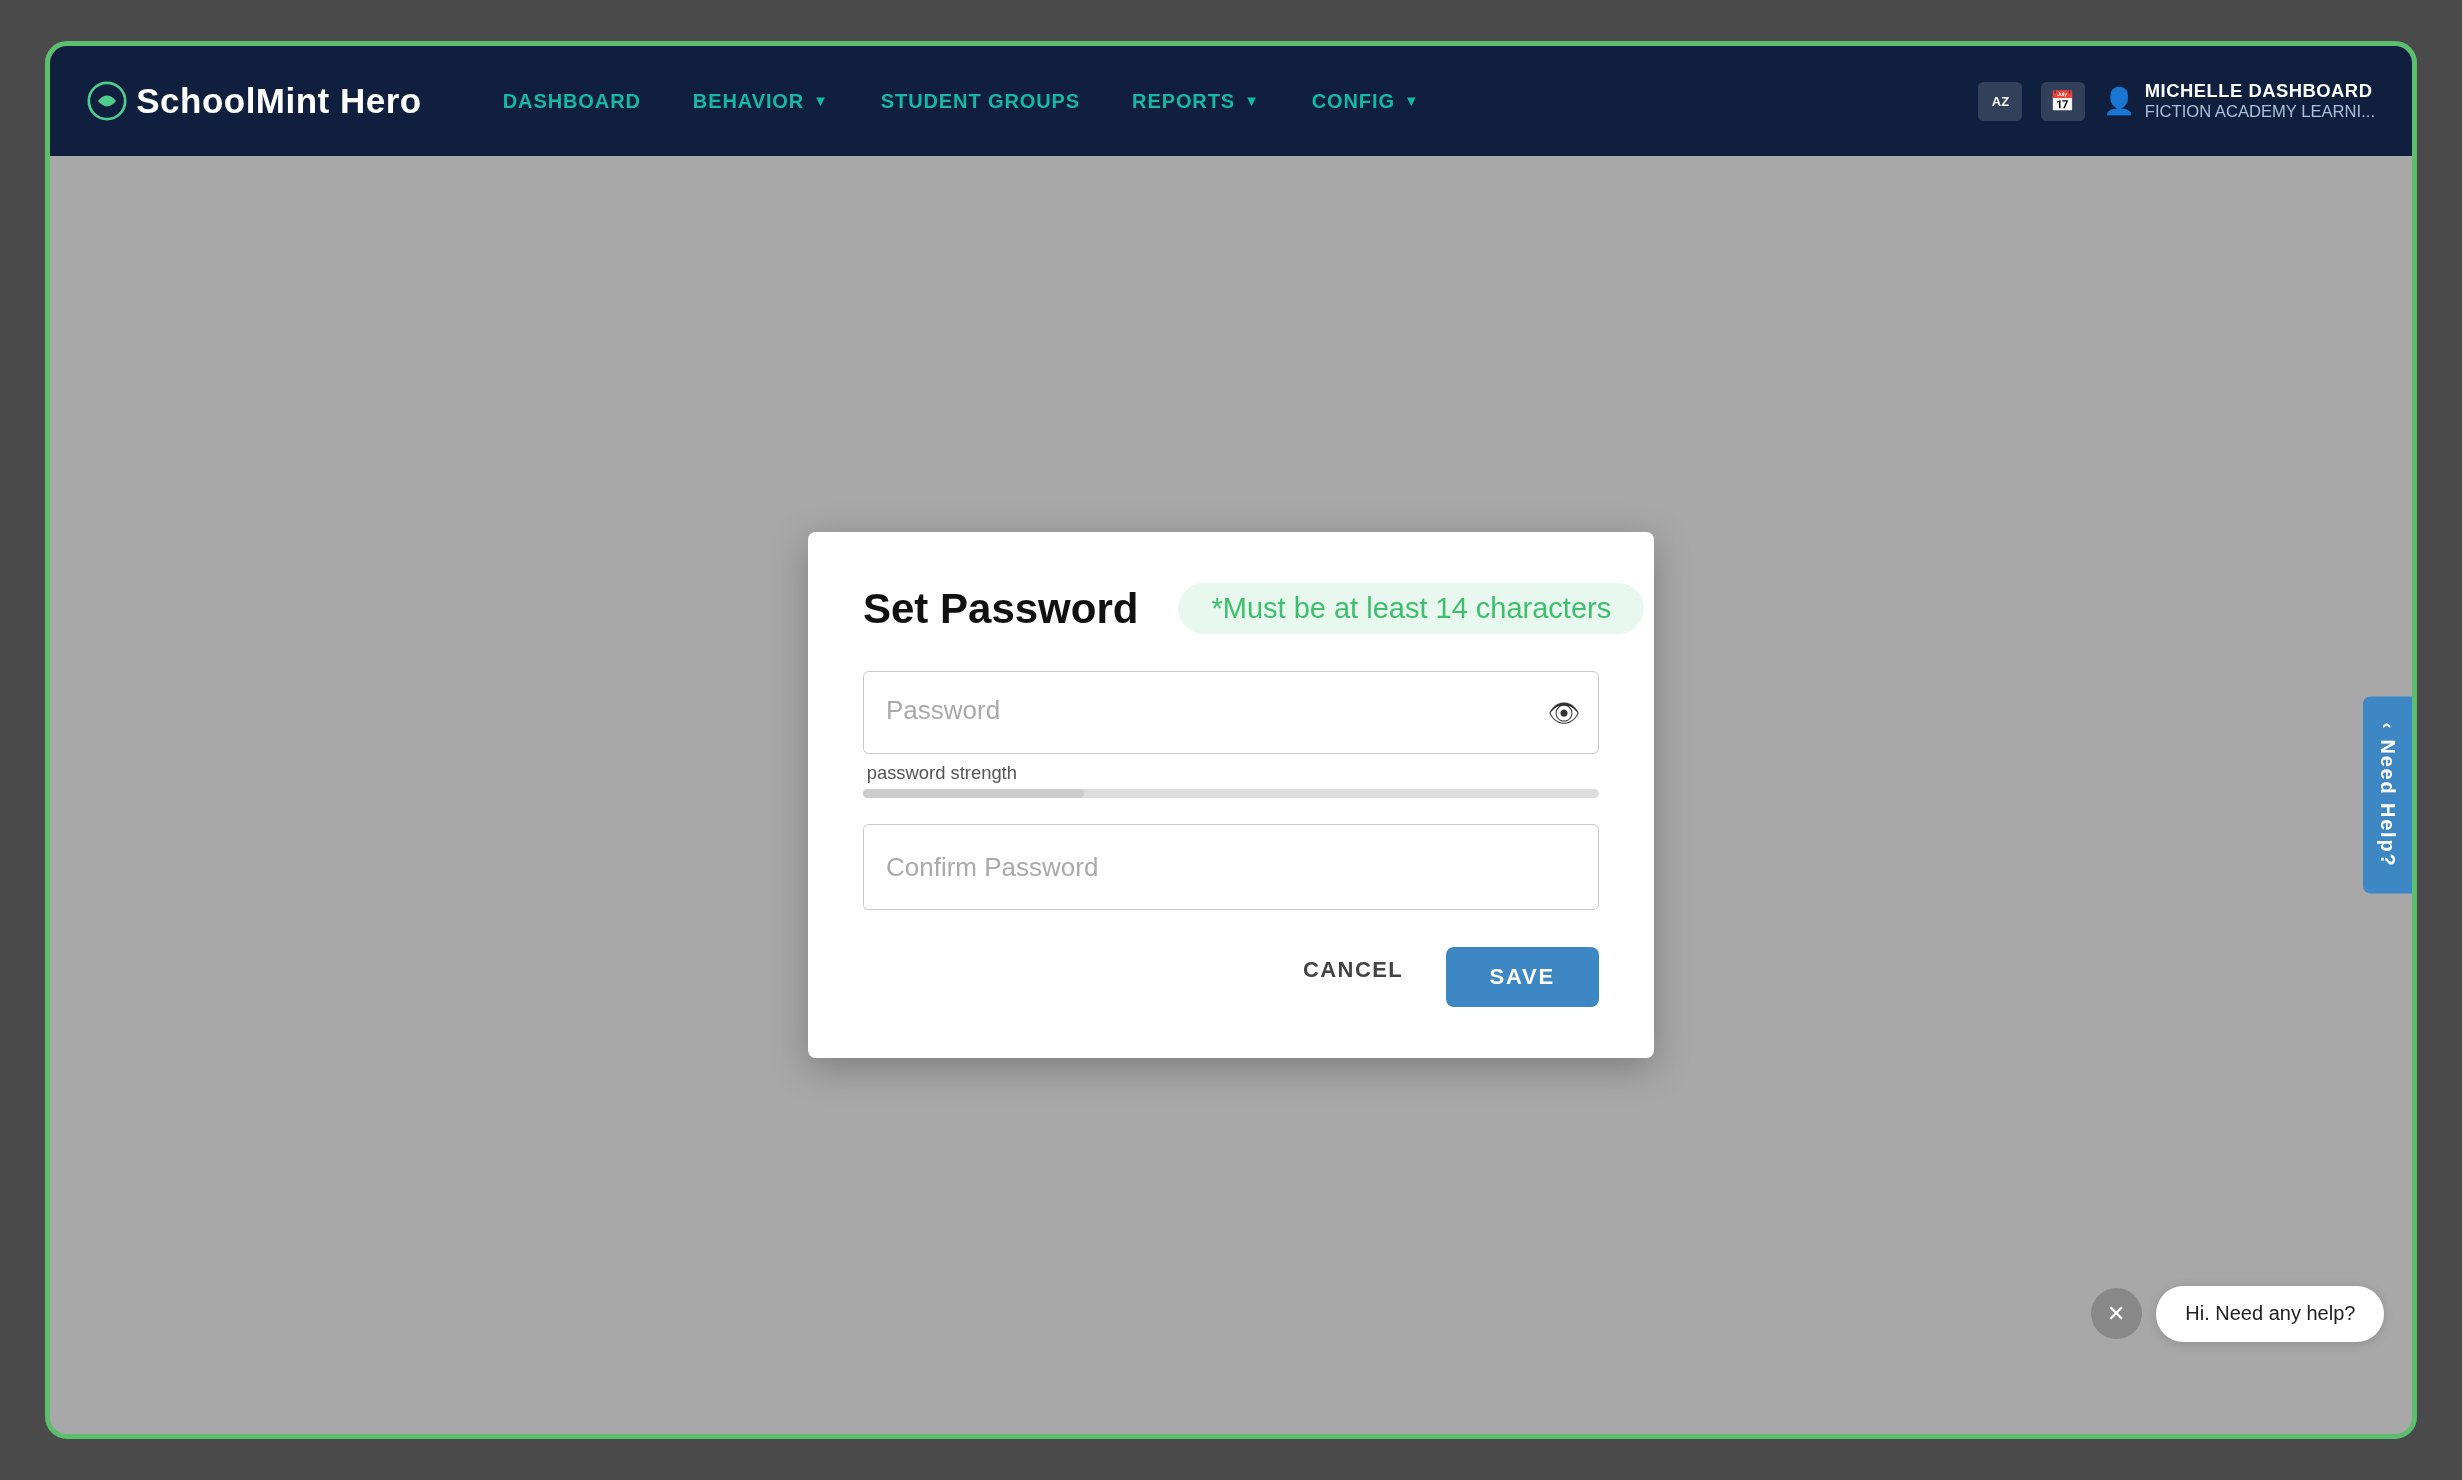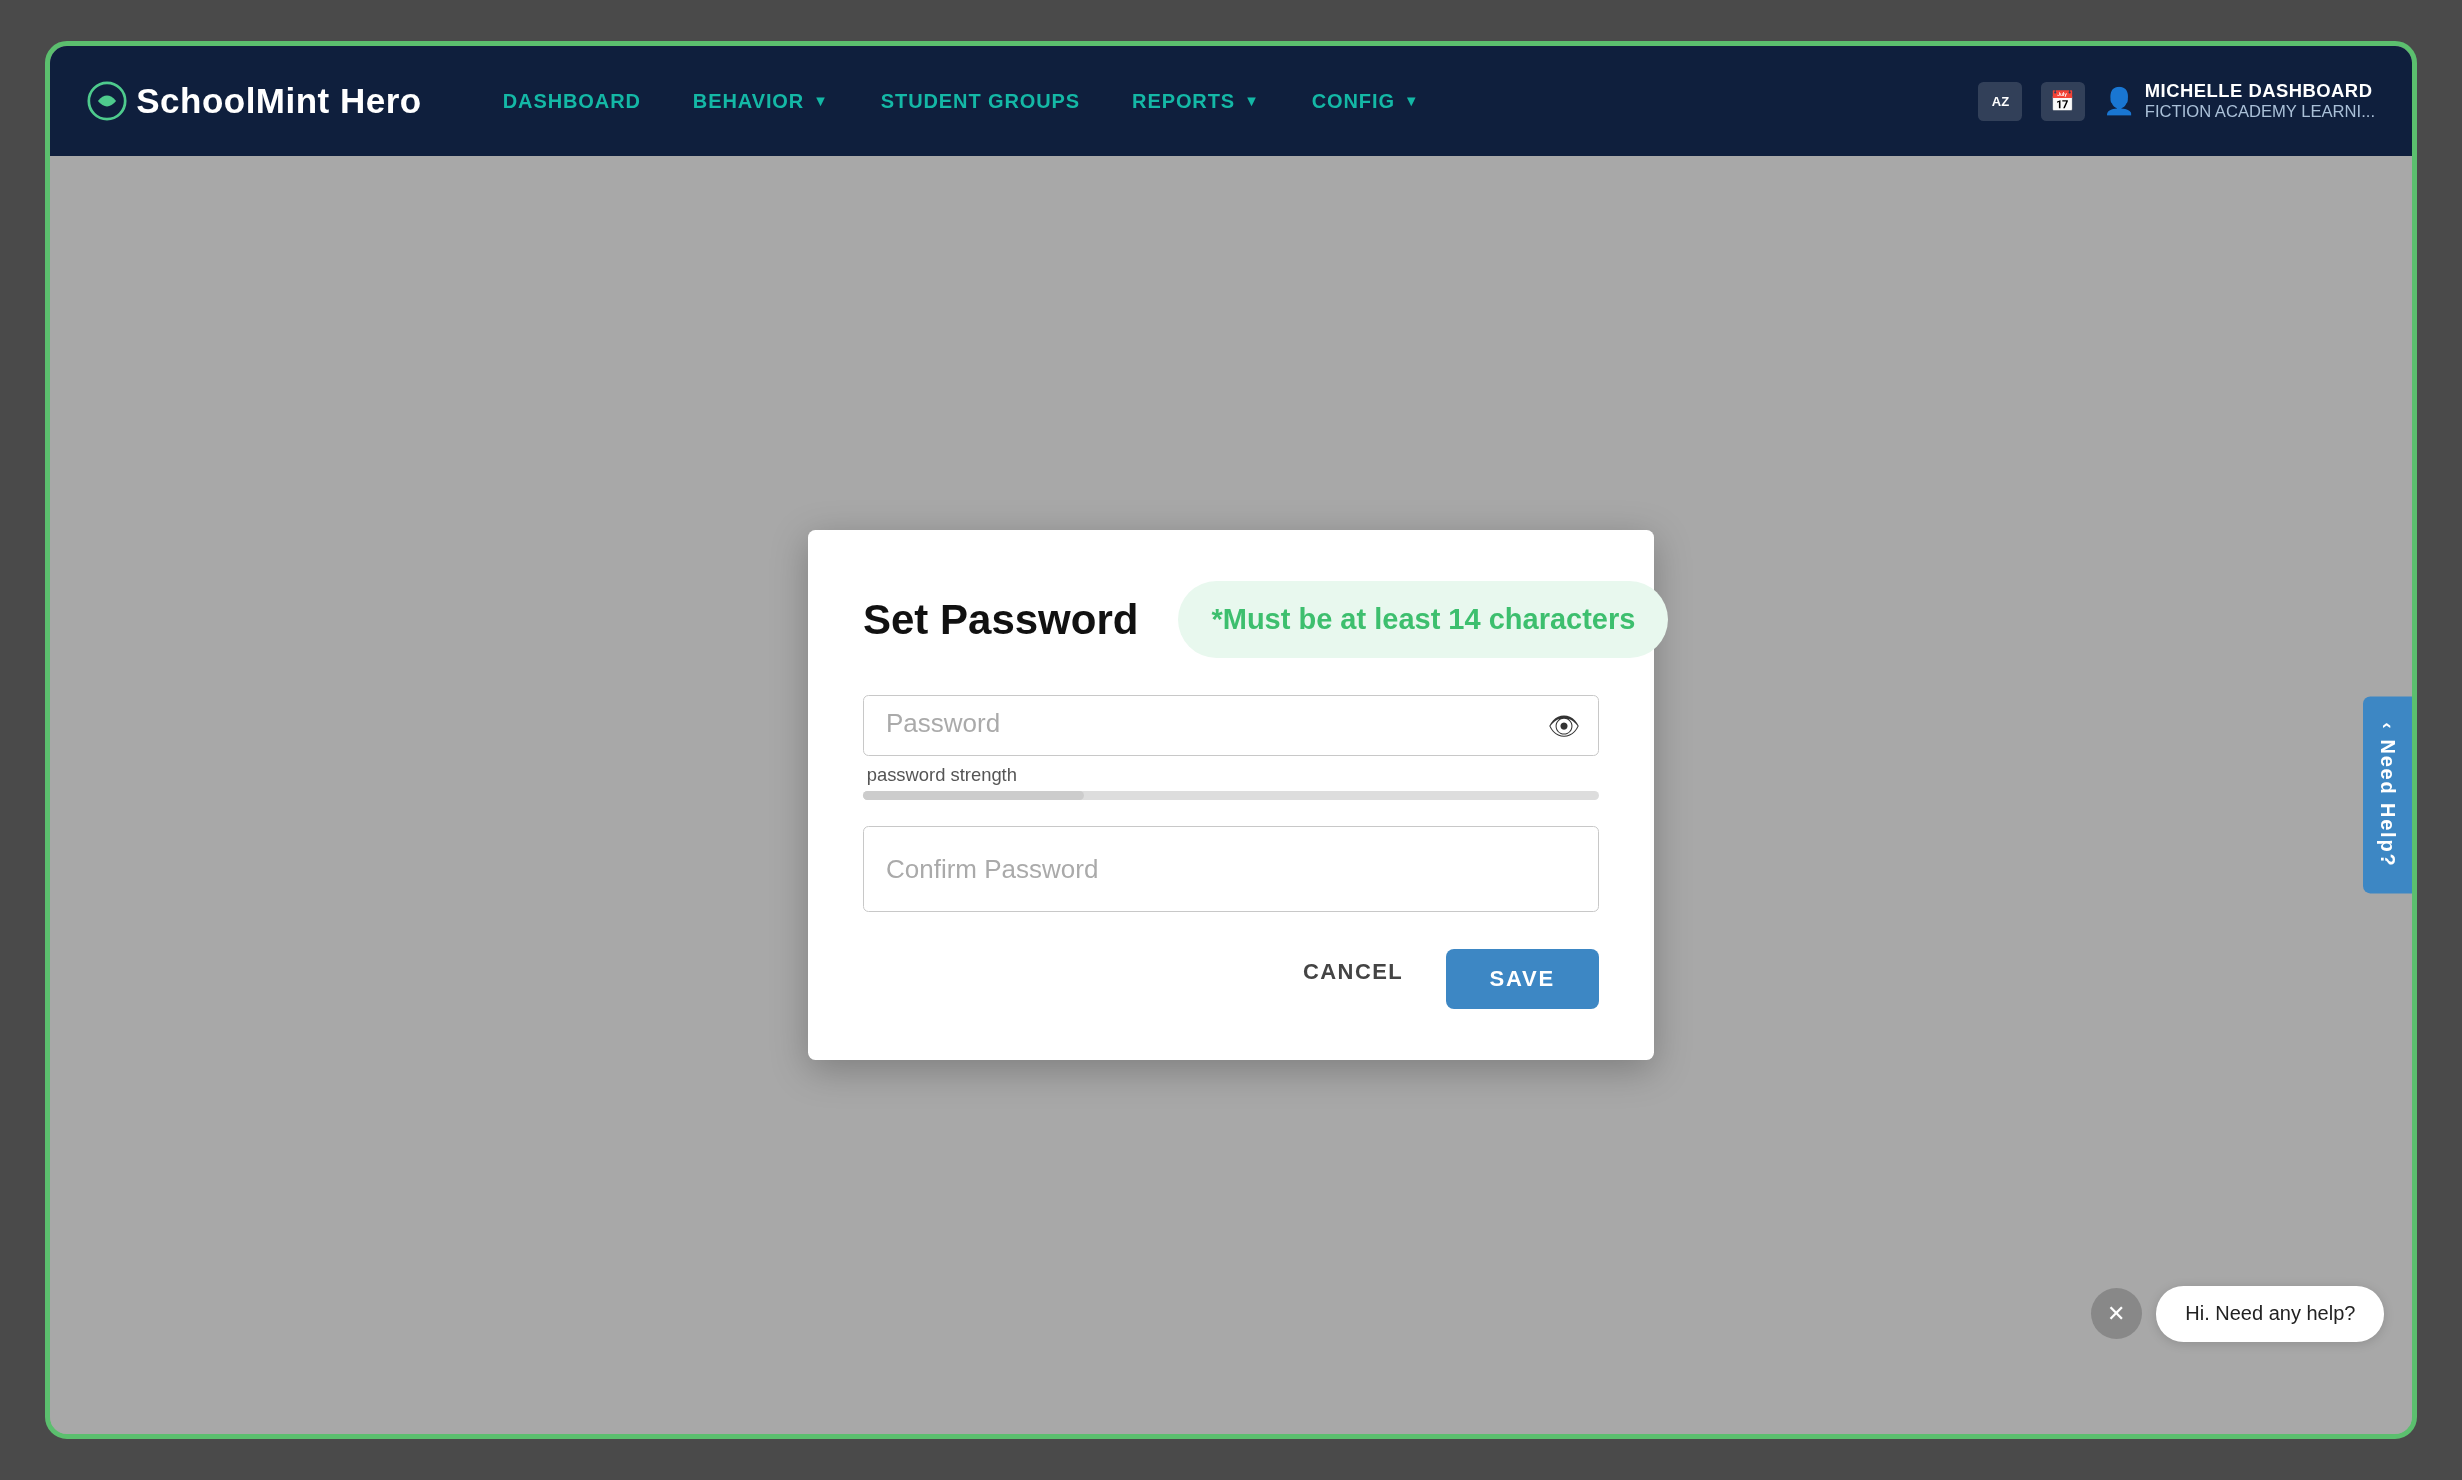--- a/index.html
+++ b/index.html
@@ -153,34 +153,34 @@
     }
     .modal-title {
       font-size: 42px;
       font-weight: 800;
       color: #111;
       white-space: nowrap;
     }
     .modal-hint {
       background: #e8f8ee;
       border-radius: 46px;
-      padding: 22px 33px;
+      padding: 9px 33px;
       font-size: 29px;
-      font-weight: 700;
+      font-weight: 400;
       color: #3dbf6e;
       white-space: nowrap;
     }
     
     .input-wrapper {
       position: relative;
       margin-bottom: 7.4px;
     }
     .input-field {
       width: 100%;
-      height: 61px;
+      height: 83px;
       border: 1.4px solid #c8c8c8;
       border-radius: 5.5px;
       font-size: 26px;
       padding: 0 64px 4px 22px;
       color: #555;
       outline: none;
       background: #fff;
     }
     .input-field::placeholder { color: #aaa; }
     .eye-icon {

